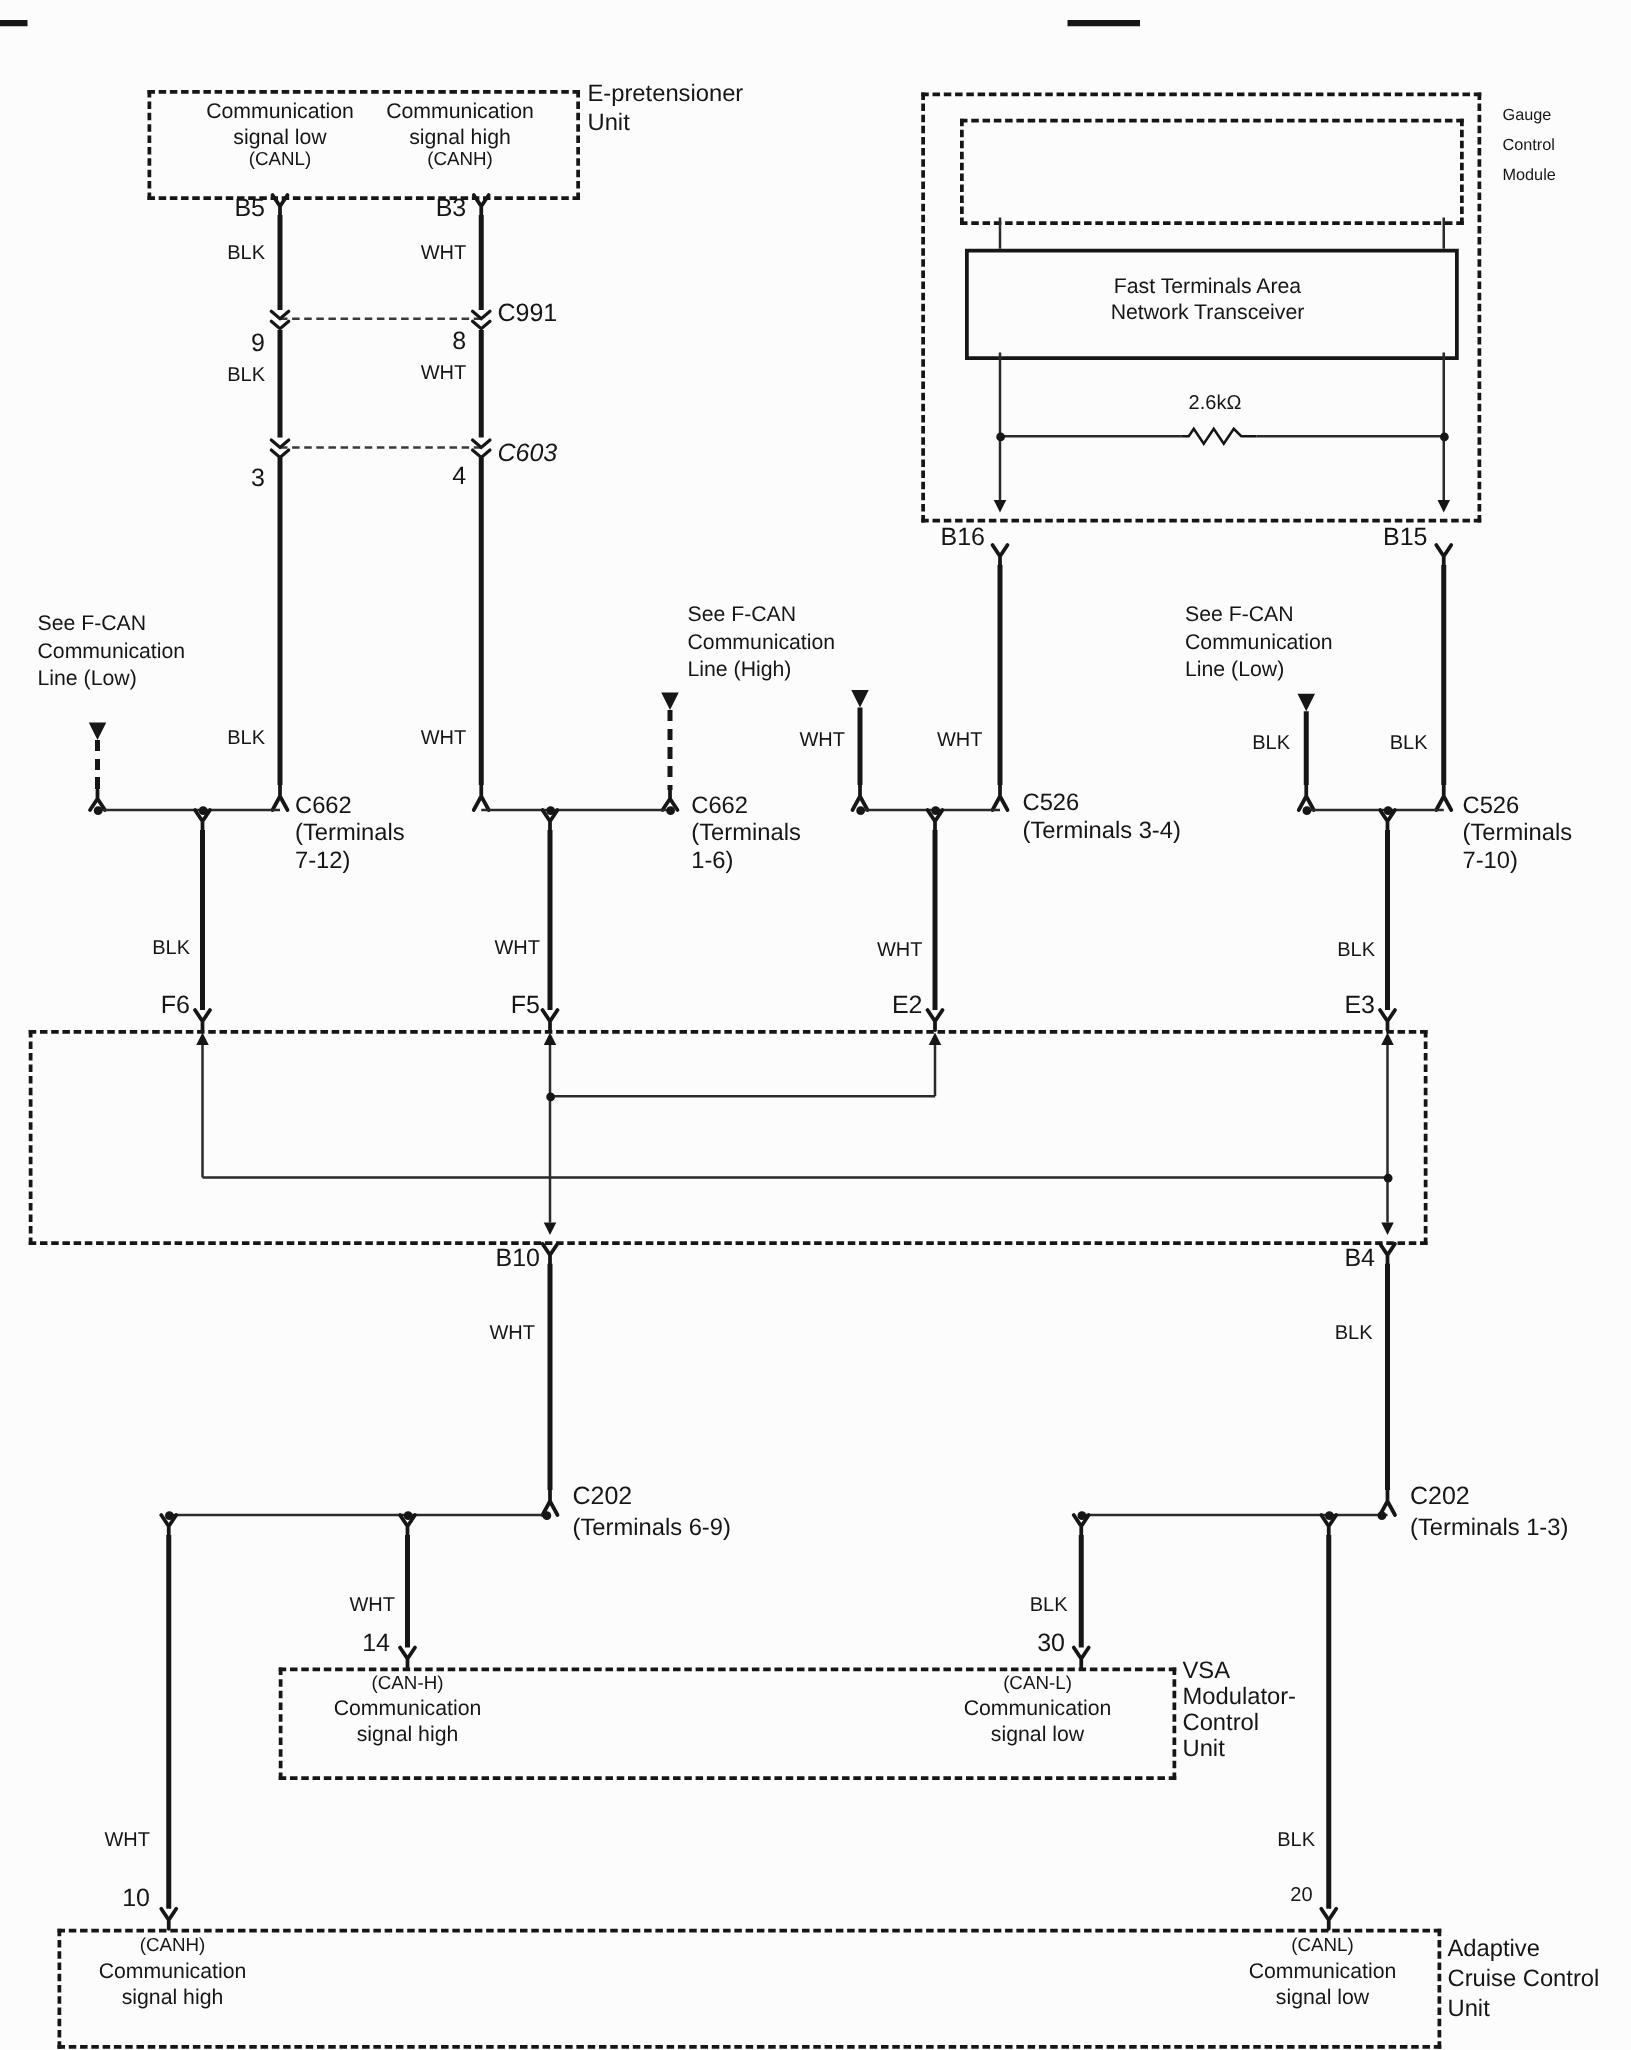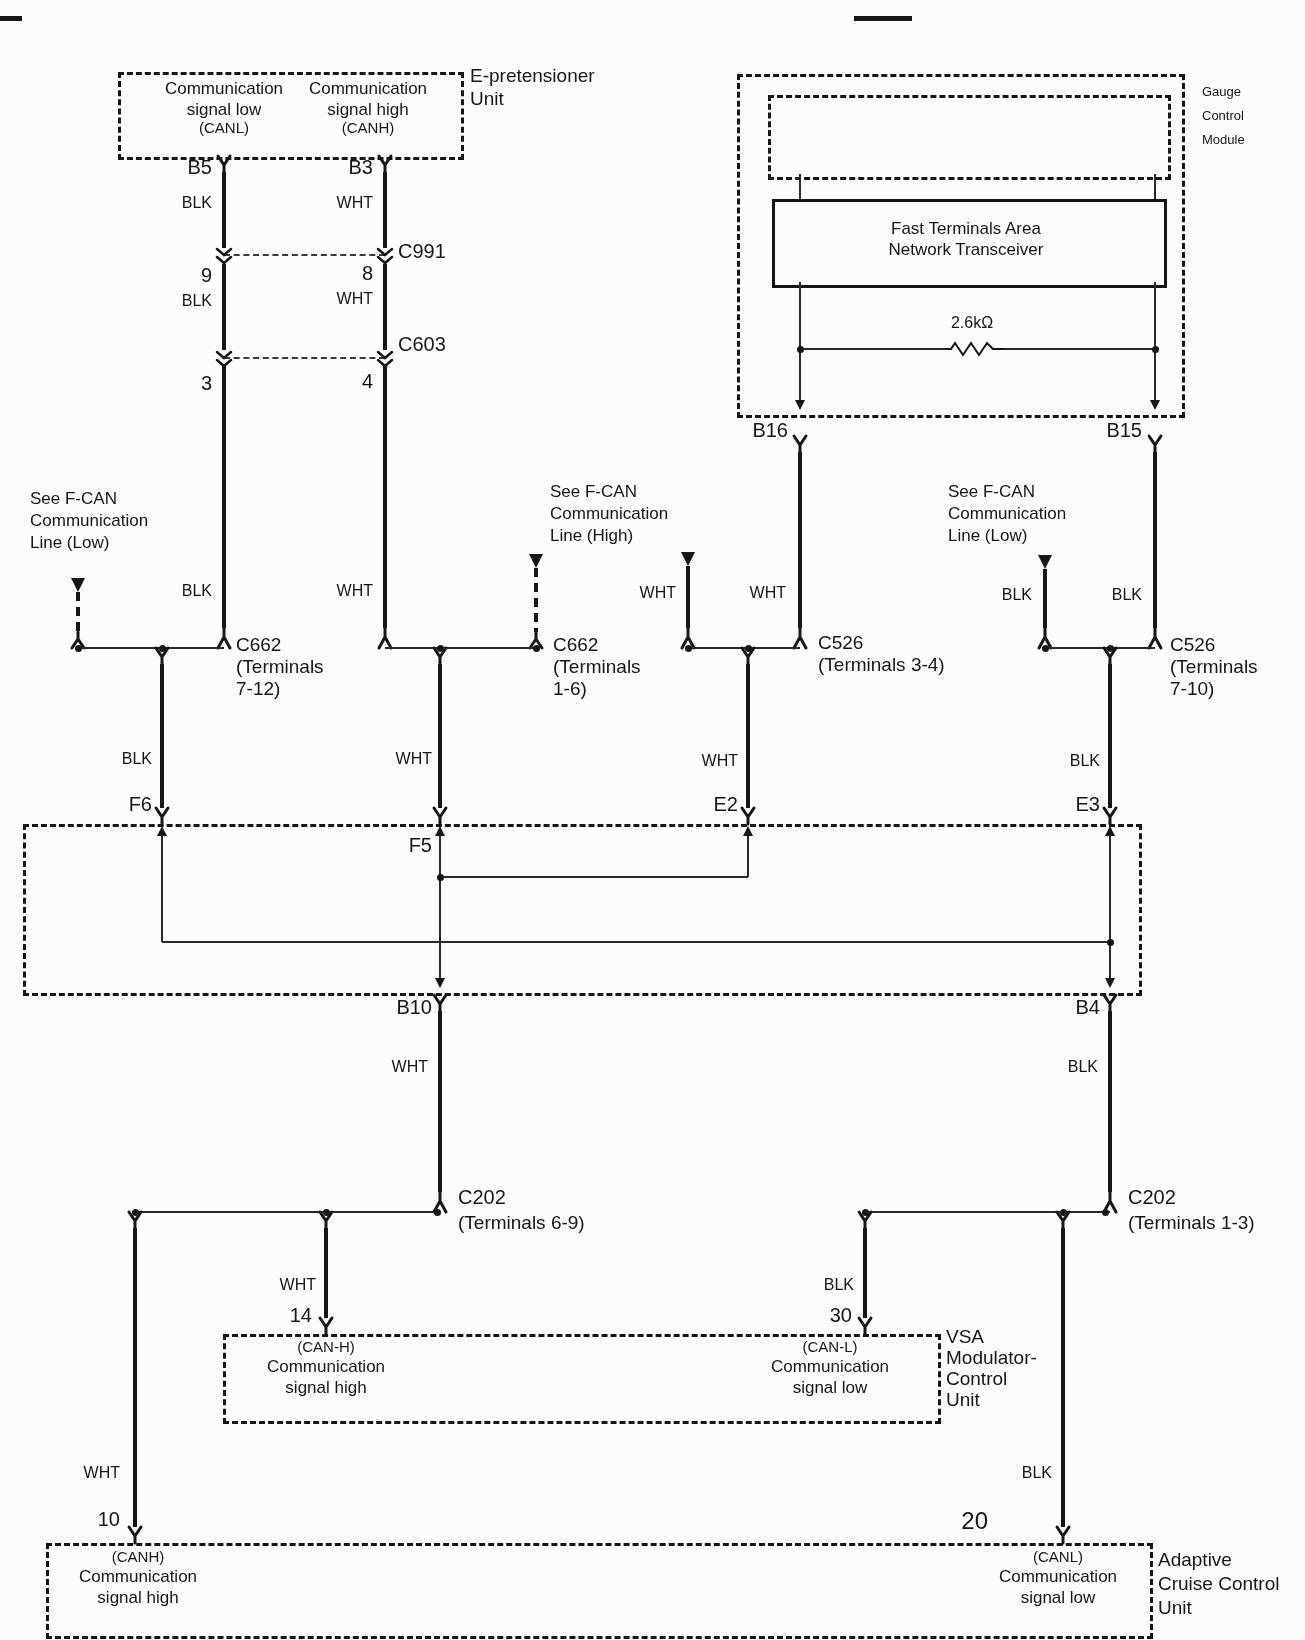--- a/index.html
+++ b/index.html
@@ -79,21 +79,21 @@
     <div class="abs" style="left: 215px; top: 351px; width: 18px; height: 16px;">
       <svg width="18" height="16" viewBox="0 0 18 16">
         <path d="M2 1 L9 7 L16 1 M2 9 L9 15 L16 9" stroke="#161616" stroke-width="2.5" fill="none" stroke-linecap="round"></path>
       </svg>
     </div>
     <div class="abs" style="left: 376px; top: 351px; width: 18px; height: 16px;">
       <svg width="18" height="16" viewBox="0 0 18 16">
         <path d="M2 1 L9 7 L16 1 M2 9 L9 15 L16 9" stroke="#161616" stroke-width="2.5" fill="none" stroke-linecap="round"></path>
       </svg>
     </div>
-    <div class="abs txt left" style="left: 398px; top: 333px; font-size: 20px;">C603</div>
+    <div class="abs txt left" style="left: 398px; top: 352px; font-size: 20px; font-style: italic;">C603</div>
     <div class="abs txt right" style="left: 212px; top: 372px; font-size: 20px;">3</div>
     <div class="abs txt right" style="left: 373px; top: 370px; font-size: 20px;">4</div>
     <div class="abs vwire" style="left: 222px; top: 366px; width: 4px; height: 262px;"></div>
     <div class="abs vwire" style="left: 383px; top: 366px; width: 4px; height: 262px;"></div>
     <div class="abs box-dashed" style="left: 737px; top: 74px; width: 442px; height: 338px;"></div>
     <div class="abs txt left" style="left: 1202px; top: 80px; font-size: 13px; line-height: 24px;">
       <div>Gauge</div>
       <div>Control</div>
       <div>Module</div>
     </div>
@@ -281,21 +281,21 @@
     </div>
     <div class="abs vwire" style="left: 160px; top: 664px; width: 4px; height: 144px;"></div>
     <div class="abs vwire" style="left: 438px; top: 664px; width: 4px; height: 144px;"></div>
     <div class="abs vwire" style="left: 746px; top: 664px; width: 4px; height: 144px;"></div>
     <div class="abs vwire" style="left: 1108px; top: 664px; width: 4px; height: 144px;"></div>
     <div class="abs txt right" style="left: 152px; top: 750px; font-size: 16px;">BLK</div>
     <div class="abs txt right" style="left: 432px; top: 750px; font-size: 16px;">WHT</div>
     <div class="abs txt right" style="left: 738px; top: 752px; font-size: 16px;">WHT</div>
     <div class="abs txt right" style="left: 1100px; top: 752px; font-size: 16px;">BLK</div>
     <div class="abs txt right" style="left: 152px; top: 793px; font-size: 20px;">F6</div>
-    <div class="abs txt right" style="left: 432px; top: 793px; font-size: 20px; margin-top: 41px;">F5</div>
+    <div class="abs txt right" style="left: 432px; top: 793px; font-size: 20px;">F5</div>
     <div class="abs txt right" style="left: 738px; top: 793px; font-size: 20px;">E2</div>
     <div class="abs txt right" style="left: 1100px; top: 793px; font-size: 20px;">E3</div>
     <div class="abs" style="left: 154px; top: 808px; width: 16px; height: 16px;">
       <svg width="16" height="16" viewBox="0 0 16 16">
         <path d="M8 16 V9 M8 9 L2 0 M8 9 L14 0" stroke="#161616" stroke-width="3" fill="none" stroke-linecap="round"></path>
       </svg>
     </div>
     <div class="abs" style="left: 432px; top: 808px; width: 16px; height: 16px;">
       <svg width="16" height="16" viewBox="0 0 16 16">
         <path d="M8 16 V9 M8 9 L2 0 M8 9 L14 0" stroke="#161616" stroke-width="3" fill="none" stroke-linecap="round"></path>
@@ -439,21 +439,21 @@
     </div>
     <div class="abs txt left" style="left: 946px; top: 1326px; font-size: 19px; line-height: 21px;">
       <div>VSA</div>
       <div>Modulator-</div>
       <div>Control</div>
       <div>Unit</div>
     </div>
     <div class="abs txt right" style="left: 120px; top: 1464px; font-size: 16px;">WHT</div>
     <div class="abs txt right" style="left: 1052px; top: 1464px; font-size: 16px;">BLK</div>
     <div class="abs txt right" style="left: 120px; top: 1508px; font-size: 20px;">10</div>
-    <div class="abs txt right" style="left: 988px; top: 1508px; font-size: 24px;">20</div>
+    <div class="abs txt right" style="left: 1050px; top: 1508px; font-size: 16px;">20</div>
     <div class="abs" style="left: 127px; top: 1527px; width: 16px; height: 16px;">
       <svg width="16" height="16" viewBox="0 0 16 16">
         <path d="M8 16 V9 M8 9 L2 0 M8 9 L14 0" stroke="#161616" stroke-width="3" fill="none" stroke-linecap="round"></path>
       </svg>
     </div>
     <div class="abs" style="left: 1055px; top: 1527px; width: 16px; height: 16px;">
       <svg width="16" height="16" viewBox="0 0 16 16">
         <path d="M8 16 V9 M8 9 L2 0 M8 9 L14 0" stroke="#161616" stroke-width="3" fill="none" stroke-linecap="round"></path>
       </svg>
     </div>

